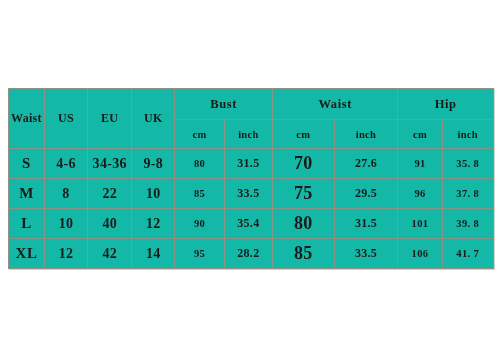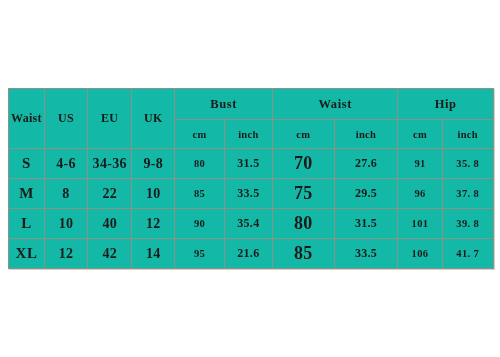--- a/index.html
+++ b/index.html
@@ -179,21 +179,21 @@
         <td class="cell-green">31.5</td>
         <td class="cell-small">101</td>
         <td class="cell-green-sm">39. 8</td>
       </tr>
       <tr class="data-row">
         <td class="cell-size">XL</td>
         <td class="cell-num">12</td>
         <td class="cell-num">42</td>
         <td class="cell-num">14</td>
         <td class="cell-small">95</td>
-        <td class="cell-green">21.6</td>
+        <td class="cell-green">28.2</td>
         <td class="cell-white-lg">85</td>
         <td class="cell-green">33.5</td>
         <td class="cell-small">106</td>
         <td class="cell-green-sm">41. 7</td>
       </tr>
     </tbody>
   </table>
 
 </div>
 

